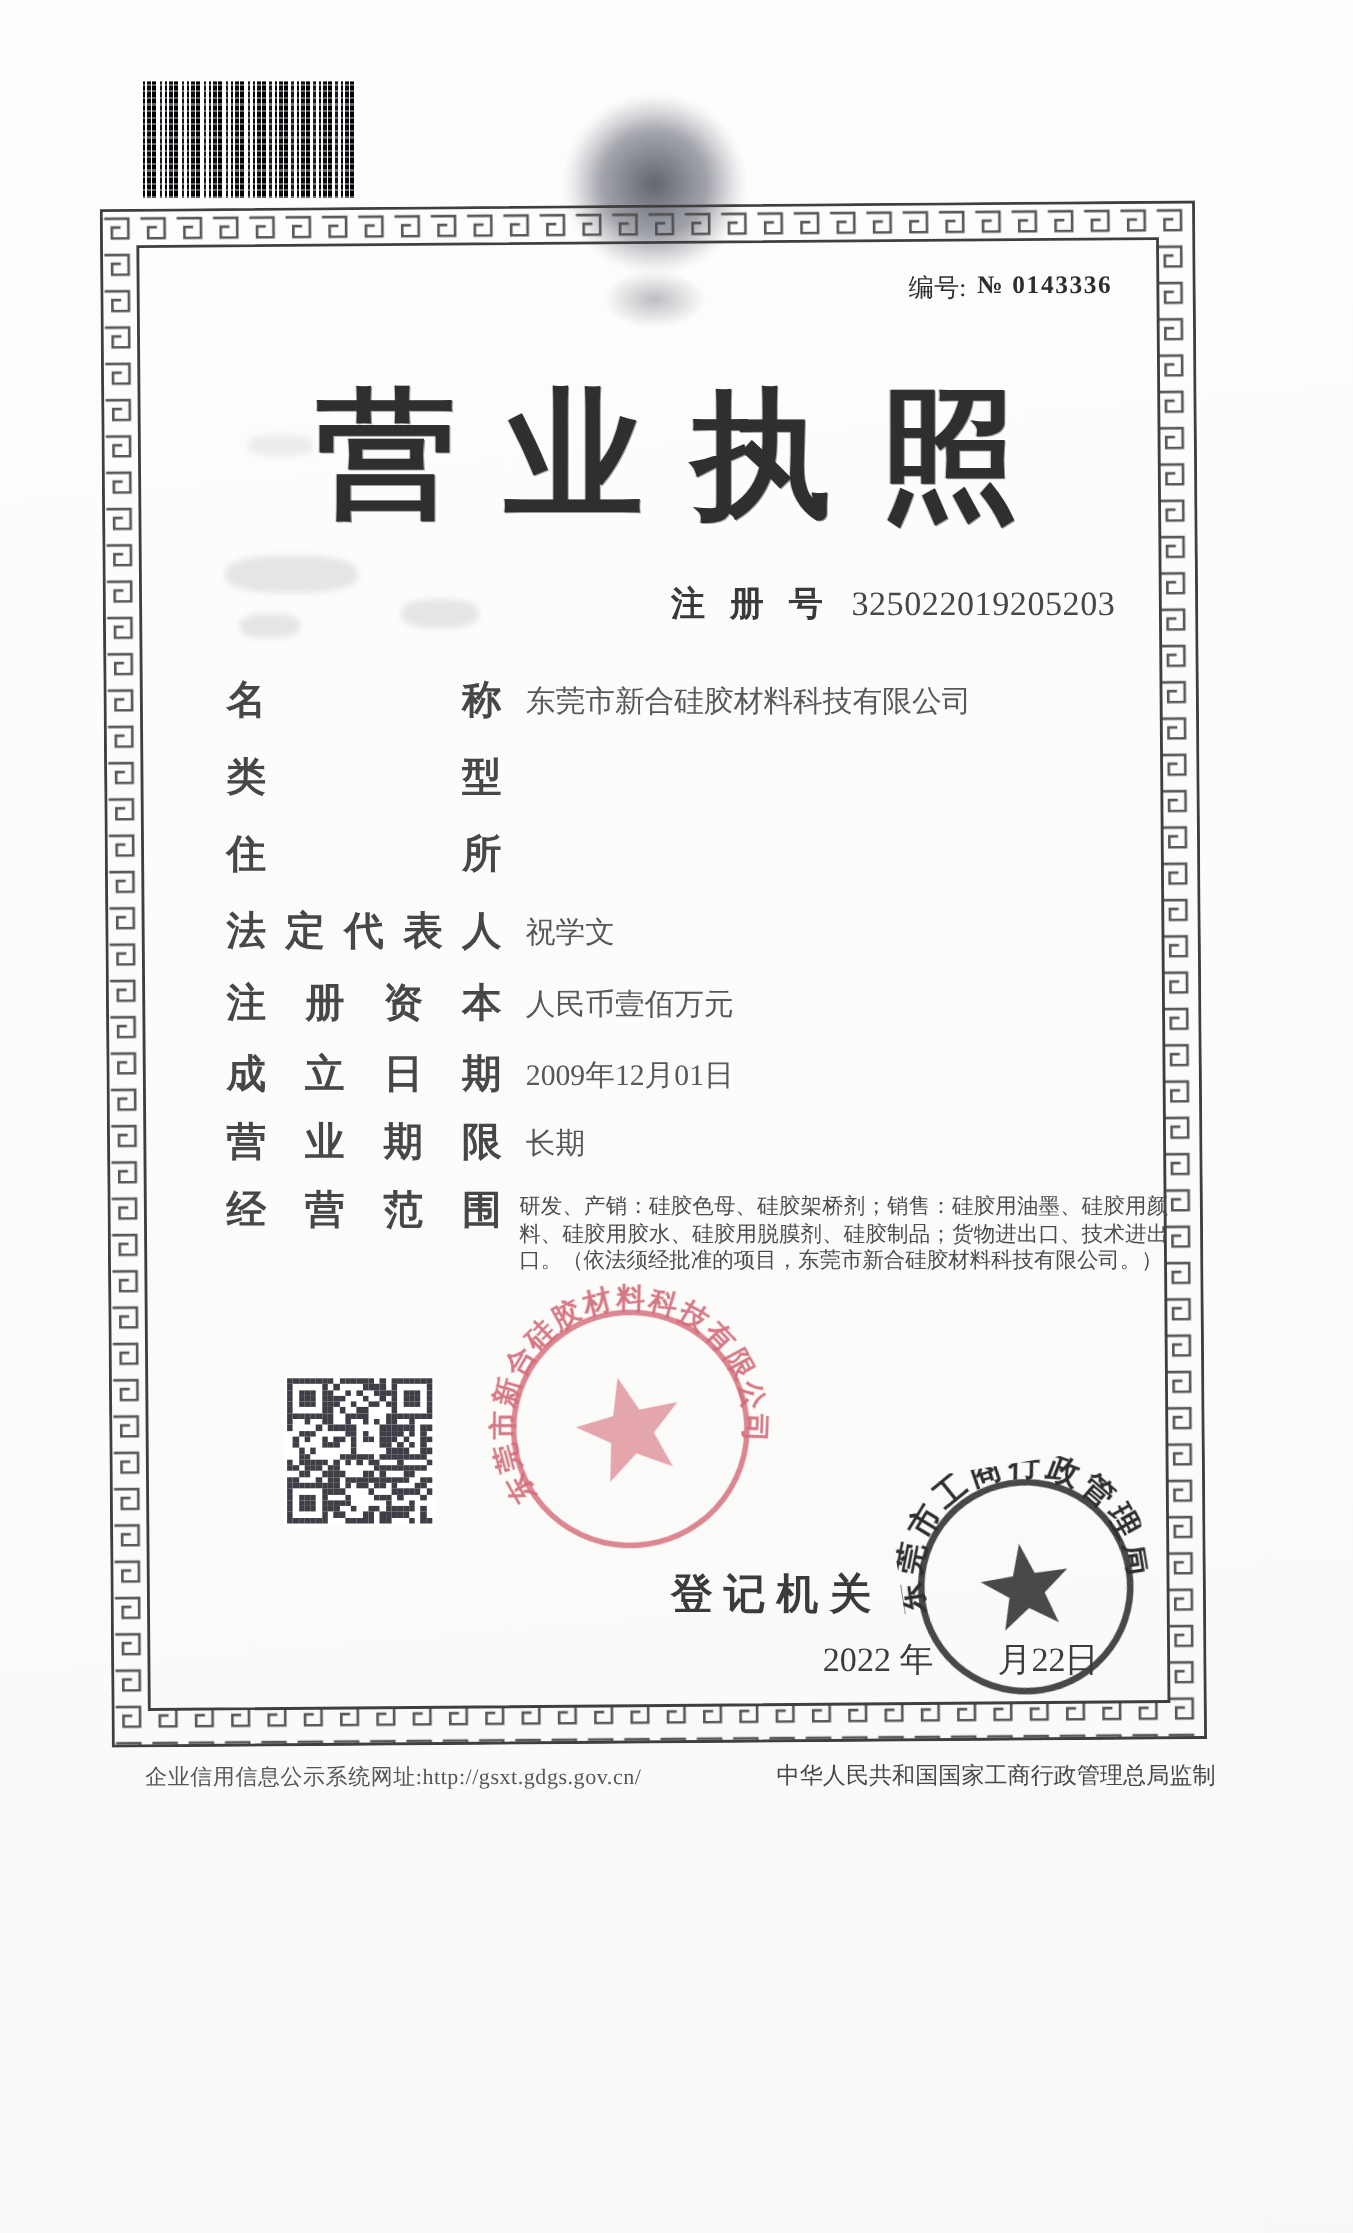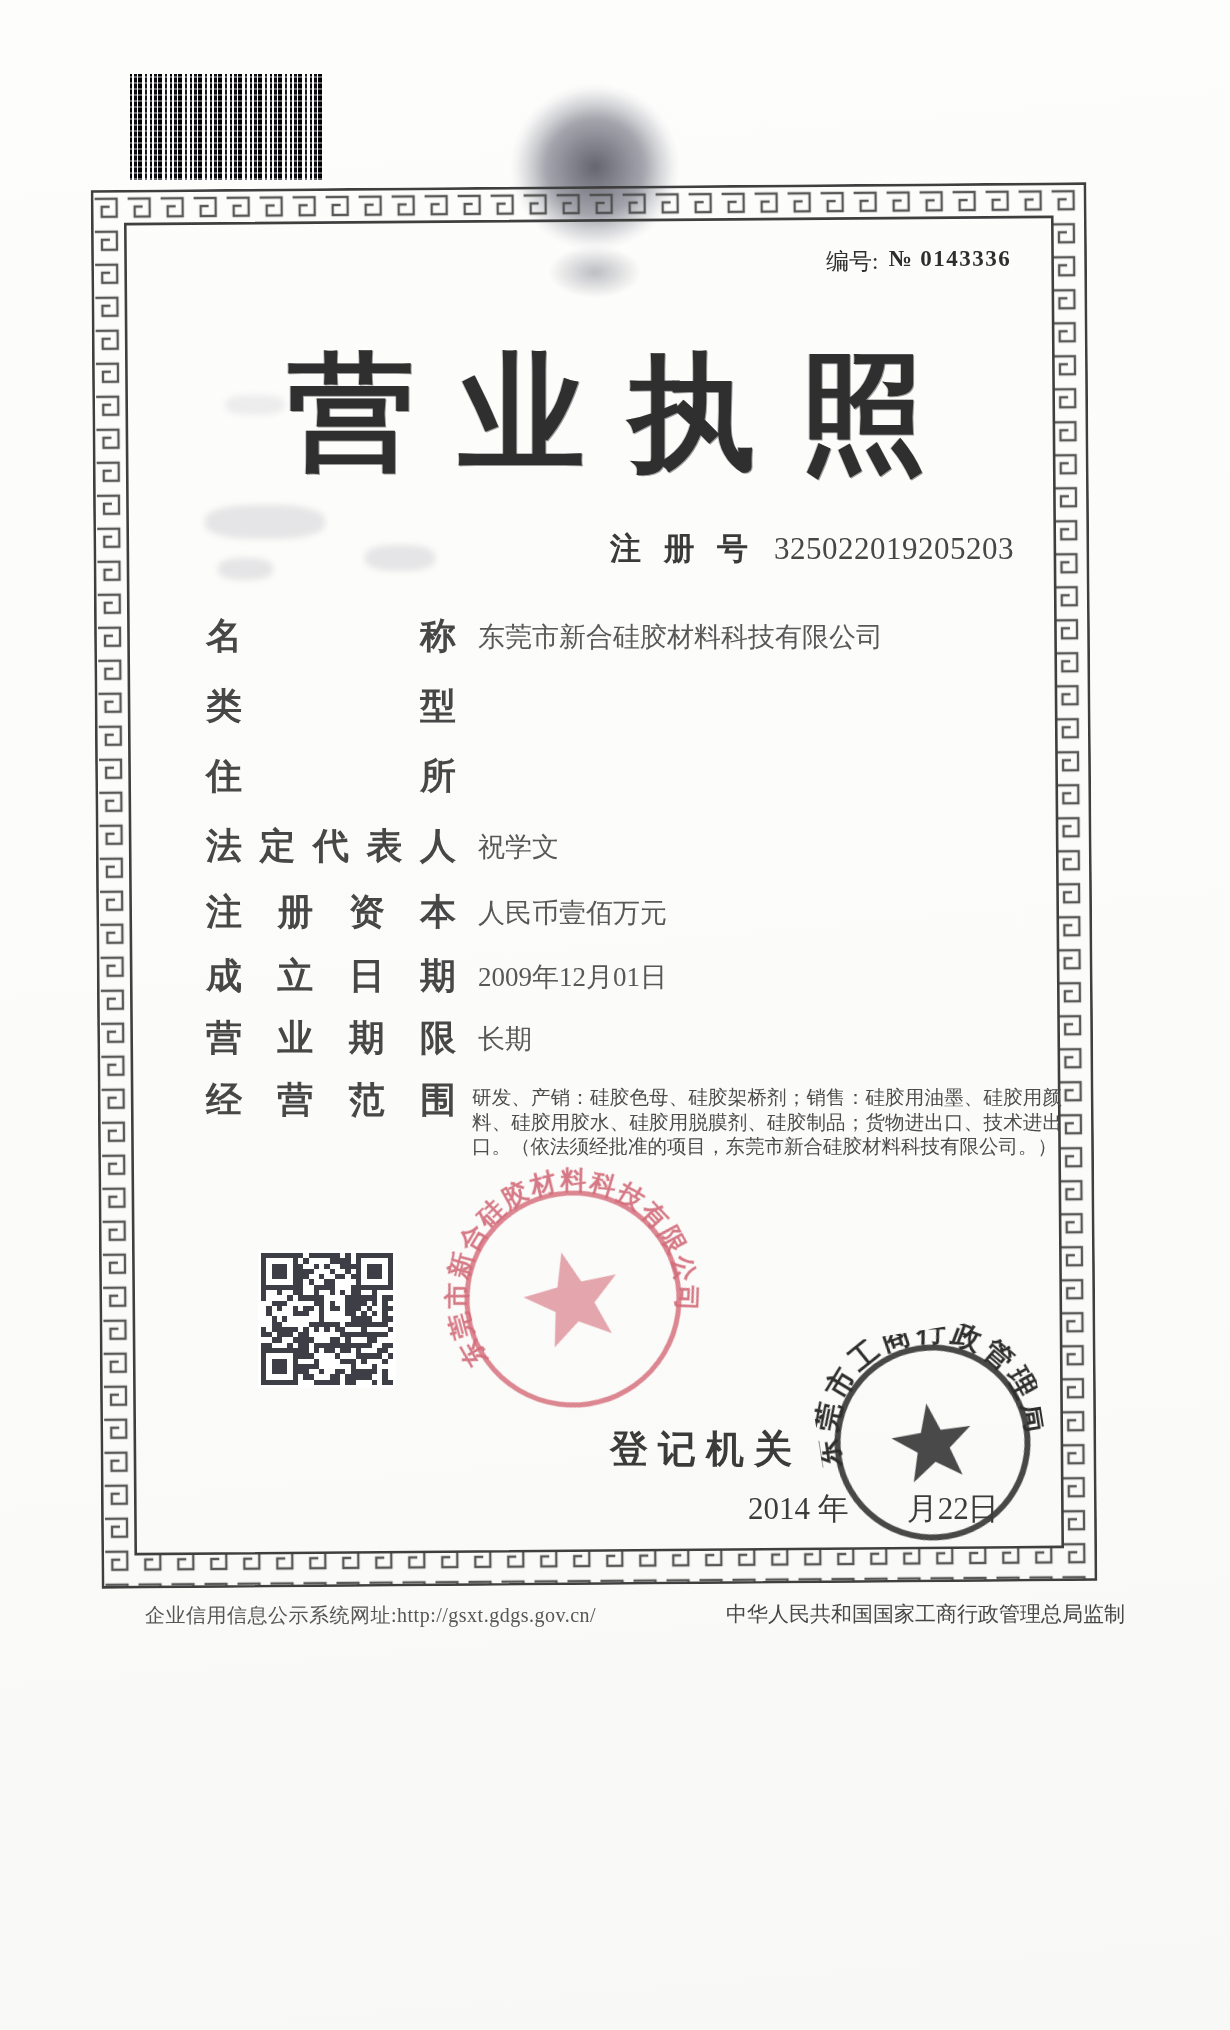--- a/index.html
+++ b/index.html
@@ -45,22 +45,22 @@
   .qr i{background:#3e3e46;}
   .seal-red{position:absolute;left:438px;top:1164px;transform:rotate(-14deg);opacity:.92;filter:blur(.3px);}
   .seal-black{position:absolute;left:820px;top:1330px;transform:rotate(-9deg);opacity:.95;filter:blur(.25px);}
 
   .regorg{position:absolute;left:610px;top:1424px;width:182px;font-size:38px;font-weight:600;color:#3b3b3b;}
   .issuedate{position:absolute;left:748px;top:1488px;font-size:31px;color:#3c3c3c;display:flex;align-items:baseline;white-space:pre;}
   .issuedate .gap1{display:inline-block;width:58px;}
   .issuedate .gap2{display:inline-block;width:30px;}
 
   
-  .footer-l{position:absolute;left:145px;top:1602px;font-size:20px;color:#565656;letter-spacing:.5px;}
-  .footer-r{position:absolute;left:726px;top:1600px;font-size:21px;color:#474747;}
+  .footer-l{position:absolute;left:132px;top:1602px;font-size:20px;color:#565656;letter-spacing:.5px;}
+  .footer-r{position:absolute;left:706px;top:1600px;font-size:21px;color:#474747;}
 
   
   .smudge{position:absolute;background:rgba(95,95,115,.14);filter:blur(3px);border-radius:40%;}
   .s1{left:205px;top:505px;width:120px;height:34px;}
   .s2{left:365px;top:545px;width:70px;height:26px;}
   .s3{left:218px;top:558px;width:55px;height:22px;}
   .s4{left:225px;top:395px;width:60px;height:20px;background:rgba(95,95,115,.10);}
 </style>
 </head>
 <body>
@@ -545,21 +545,21 @@
         <path id="arcB" d="M 36 162 A 95 95 0 1 1 189 162"></path>
       </defs>
     <circle cx="112.5" cy="112.5" r="95" fill="none" stroke="#242424" stroke-width="6" opacity="0.88"></circle>
     <polygon points="112.5,73 122.5,101.3 152.4,102 128.7,120.3 137.2,149 112.5,132 87.8,149 96.3,120.3 72.6,102 102.5,101.3" fill="#1e1e1e" opacity="0.85"></polygon>
     <text font-size="29" fill="#242424" letter-spacing="4" font-weight="600">
       <textPath href="#arcB" startOffset="50%" text-anchor="middle">东莞市工商行政管理局</textPath>
     </text>
   </svg>
 
   <div class="issuedate">
-    <span>2014</span>
+    <span>2022</span>
     <span> </span>
     <span>年</span>
     <span class="gap1"></span>
     <span>月</span>
     <span class="gap2">22</span>
     <span>日</span>
   </div>
 
   <div class="footer-l">企业信用信息公示系统网址:http://gsxt.gdgs.gov.cn/</div>
   <div class="footer-r">中华人民共和国国家工商行政管理总局监制</div>

